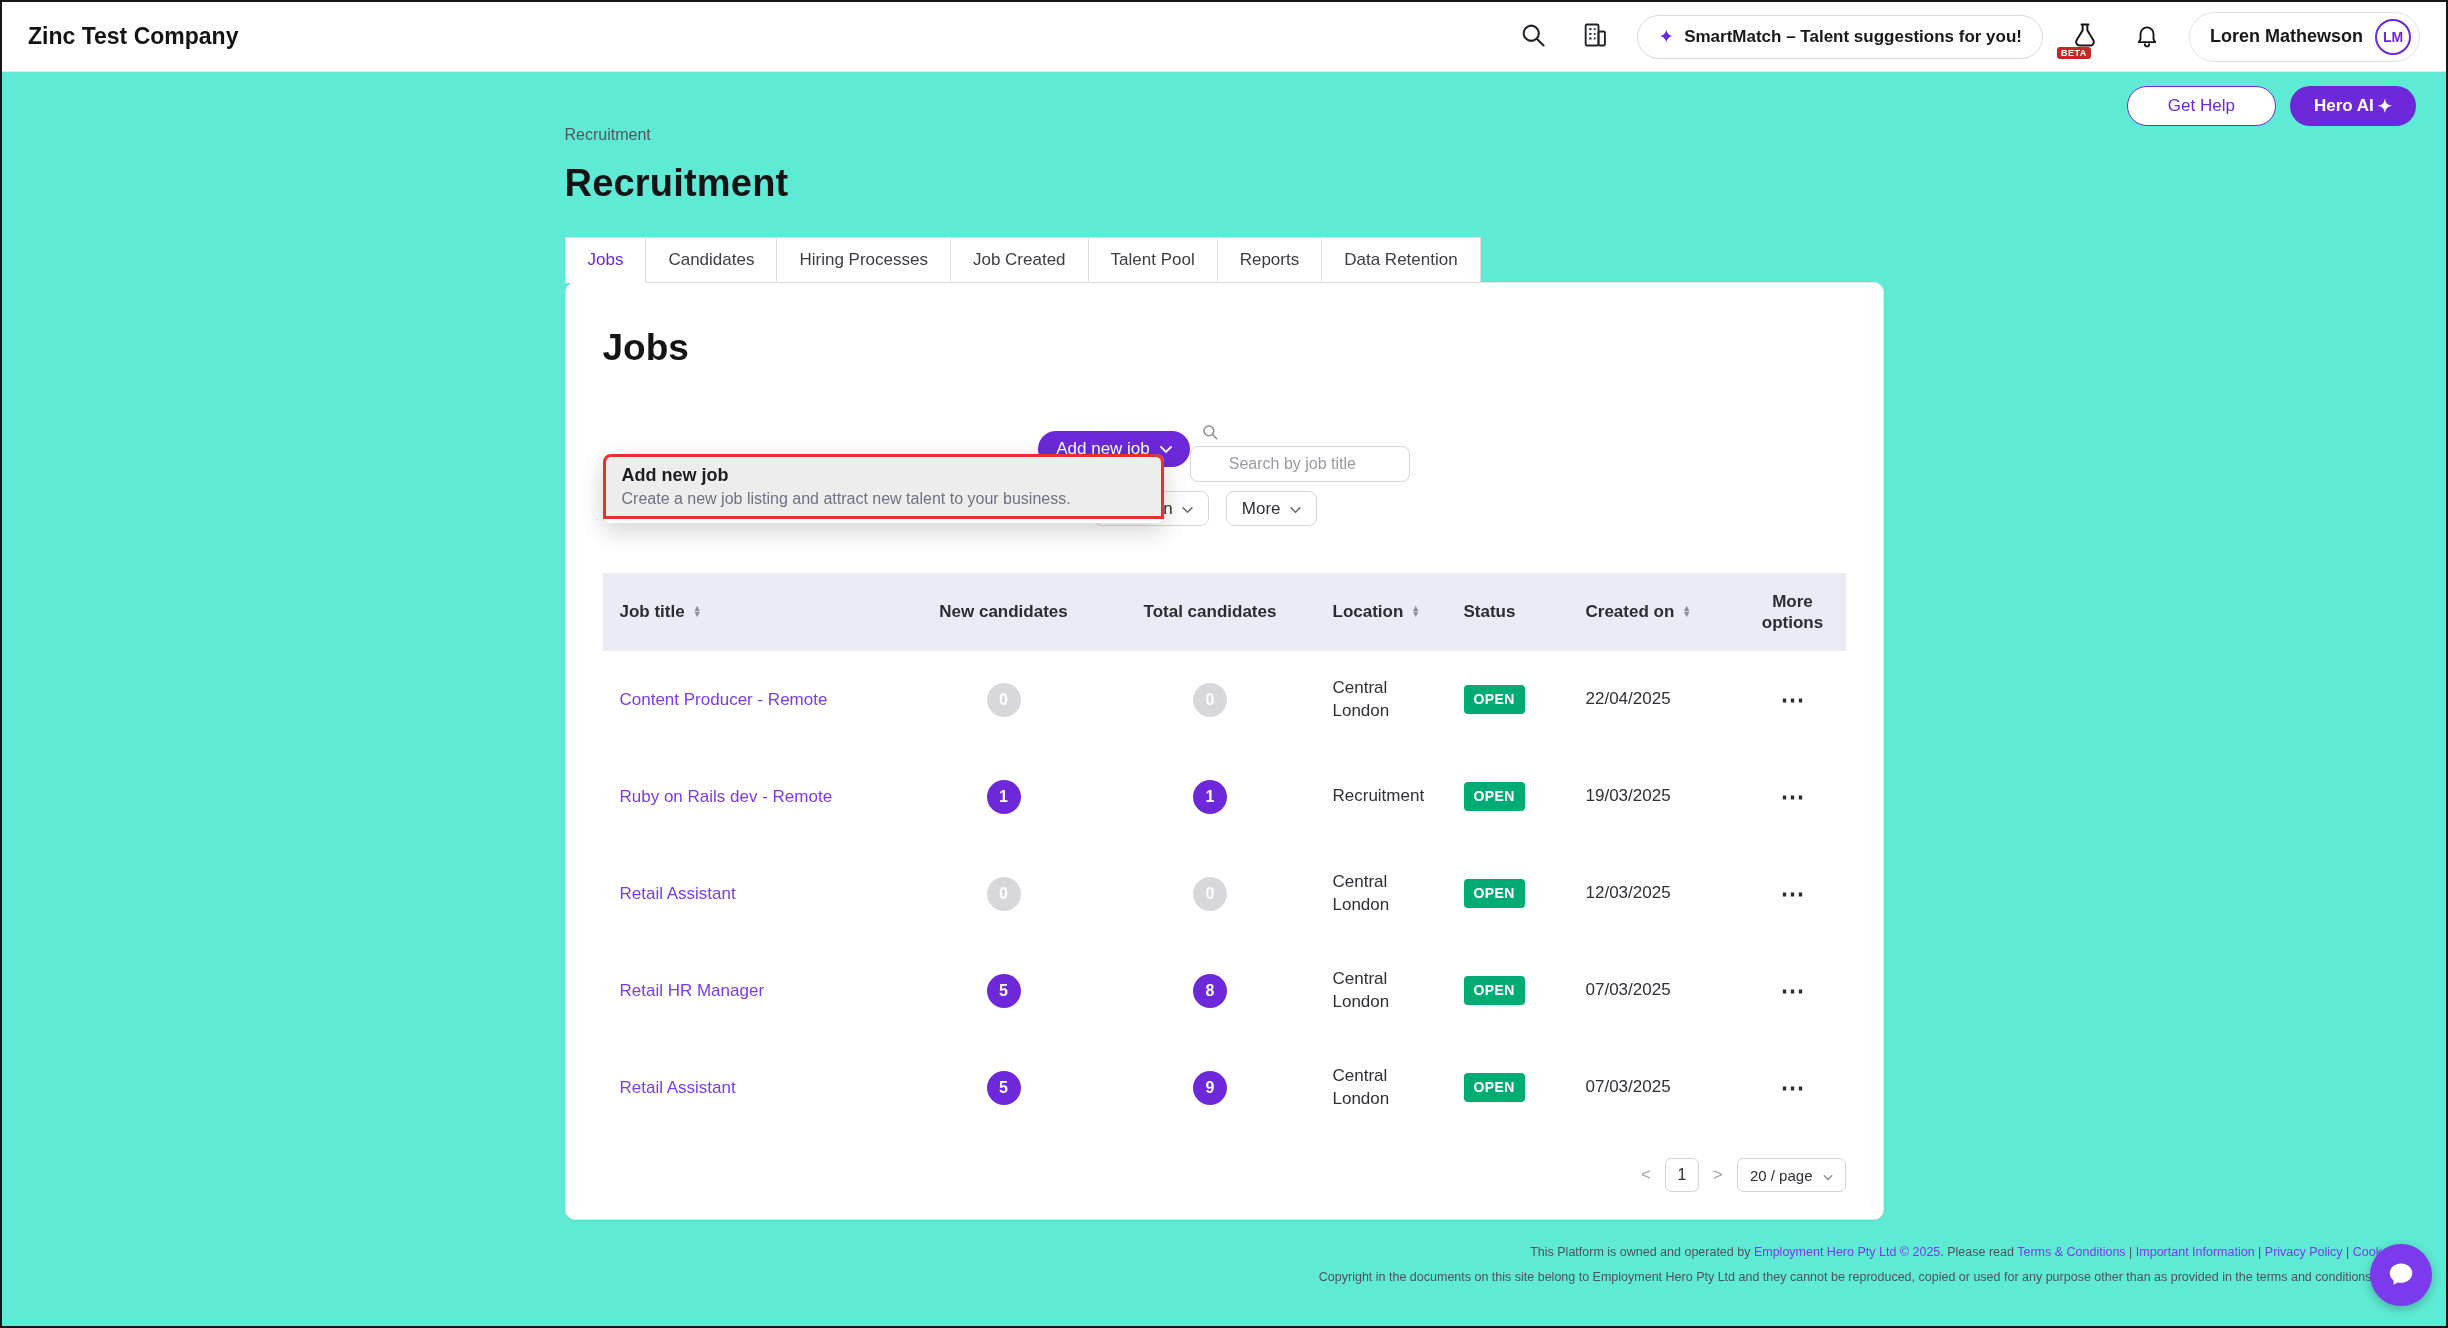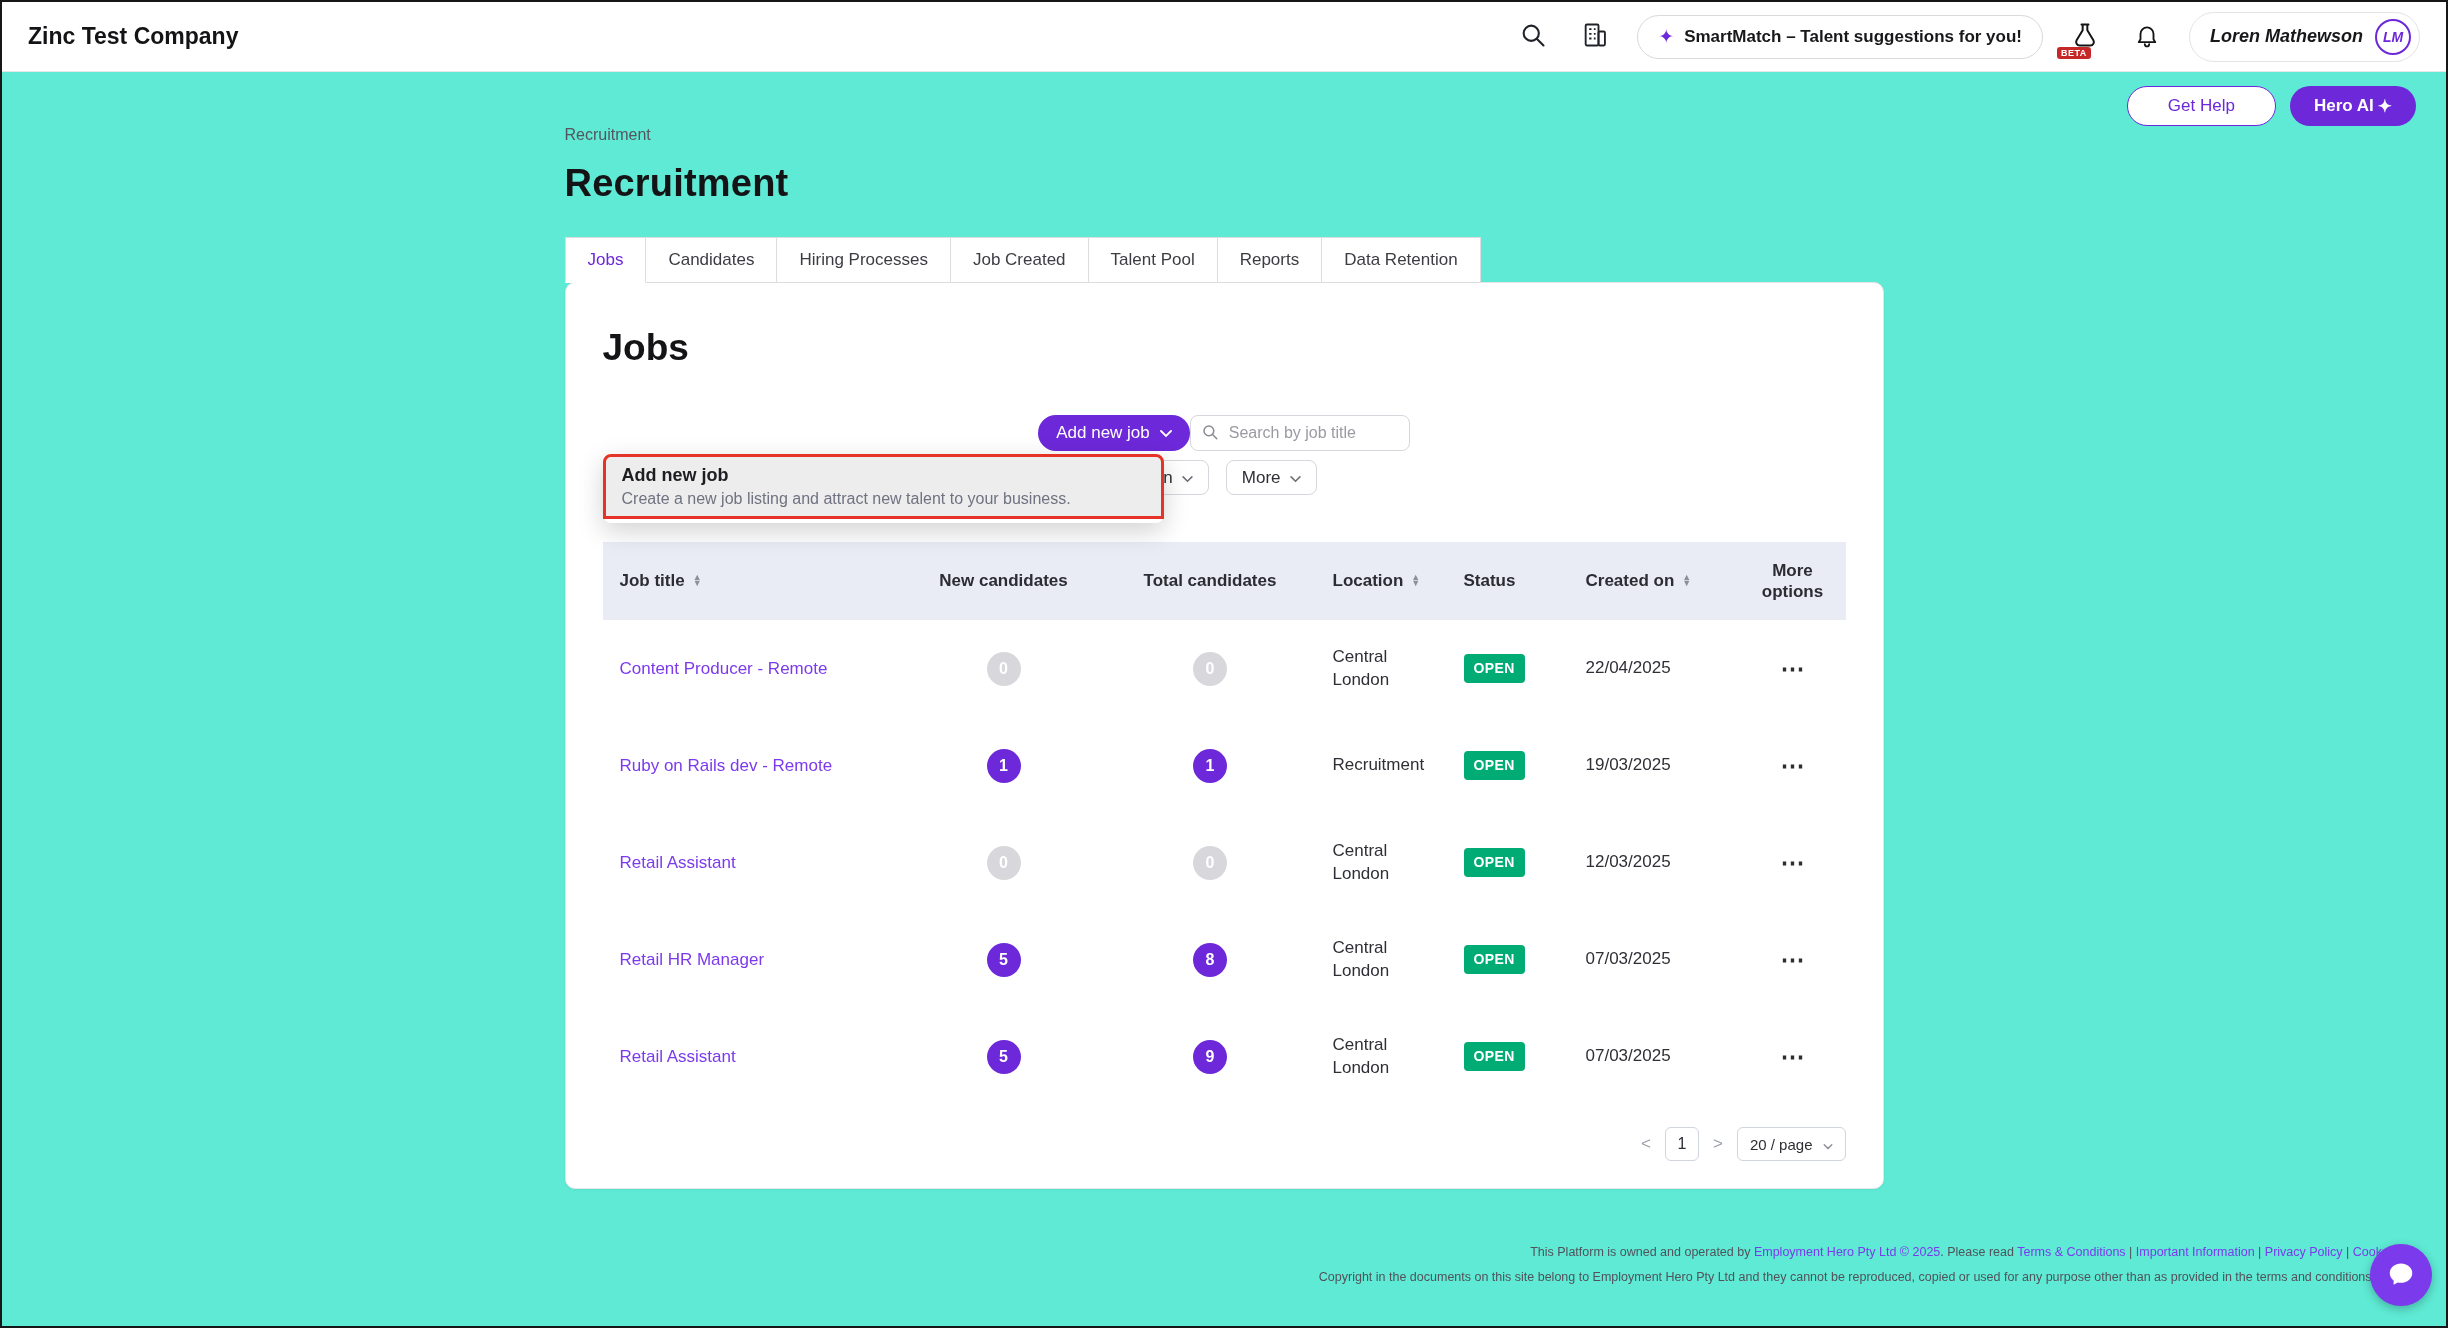--- a/index.html
+++ b/index.html
@@ -10,21 +10,21 @@
   
   .topbar { height:70px; background:#fff; border-bottom:1px solid #e7e7ea; display:flex; align-items:center; justify-content:space-between; padding:0 26px; position:relative; z-index:20; }
   .company { font-size:23px; font-weight:700; color:#141417; }
   .topbar-right { display:flex; align-items:center; gap:22px; }
   .icon-btn { background:none; border:none; cursor:pointer; display:flex; align-items:center; justify-content:center; width:40px; height:40px; }
   .pill-btn { display:flex; align-items:center; gap:10px; background:#fff; border:1px solid #d9d9de; border-radius:22px; height:44px; padding:0 20px; cursor:pointer; }
   .pill-btn .label { font-size:17px; font-weight:700; color:#18181b; white-space:nowrap; }
   .sparkle { color:#6d28d9; font-size:19px; line-height:1; }
   .flask-wrap { position:relative; }
   .beta-tag { position:absolute; left:-8px; bottom:-2px; background:#c62828; color:#fff; font-size:9px; font-weight:700; padding:1px 4px; border-radius:3px; letter-spacing:.5px; }
-  .user-pill { display:flex; align-items:center; gap:12px; border:1px solid #e3e3e8; border-radius:26px; height:50px; padding:0 8px 0 20px; background:#fff; cursor:pointer;font-style:italic; }
+  .user-pill { display:flex; align-items:center; gap:12px; border:1px solid #e3e3e8; border-radius:26px; height:50px; padding:0 8px 0 20px; background:#fff; cursor:pointer; }
   .user-name { font-size:18px; font-weight:700; color:#18181b; white-space:nowrap; }
   .avatar { width:36px; height:36px; border-radius:50%; border:2px solid #6d28d9; color:#6d28d9; font-size:14px; font-weight:700; display:flex; align-items:center; justify-content:center; background:#fff; }
 
   
   .help-actions { position:absolute; top:84px; right:30px; display:flex; gap:14px; z-index:5; }
   .btn-outline { height:40px; padding:0 40px; border:1px solid #6d28d9; color:#6d28d9; background:#fff; border-radius:21px; font-size:17px; font-weight:400; cursor:pointer; display:flex; align-items:center; }
   .btn-solid { height:40px; padding:0 24px; background:#6d28d9; color:#fff; border:none; border-radius:21px; font-size:17px; font-weight:700; cursor:pointer; display:flex; align-items:center; gap:4px; }
   .btn-solid .sparkle { color:#fff; font-size:17px; }
 
   
@@ -38,21 +38,21 @@
   .tab.active { color:#6d28d9; font-weight:400; border-bottom:1px solid #fff; position:relative; z-index:4; }
 
   .card { background:#fff; border:1px solid #e6e6ea; border-radius:10px; box-shadow:0 1px 3px rgba(0,0,0,.05); padding:44px 37px 27px; position:relative; z-index:2; }
   .card-heading { font-size:37px; font-weight:800; color:#141417; }
 
   .toolbar { margin-top:46px; display:flex; justify-content:center; align-items:center; position:relative; }
   .add-job-btn { display:inline-flex; align-items:center; gap:10px; height:36px; padding:0 18px; background:#6d28d9; color:#fff; border:none; border-radius:18px; font-size:17px; cursor:pointer; }
   .chev { display:inline-block; }
 
   .search-wrap { position:relative; width:220px; }
-  .search-wrap input { width:100%; height:36px; border:1px solid #d6d6dc; border-radius:8px; padding:0 12px 0 38px; font-size:16px; color:#333; font-family:inherit; outline:none; background:#fff; }
+  .search-wrap input { width:100%; height:36px; border:1px solid #d6d6dc; border-radius:8px; padding:0 12px 0 38px; font-size:16px; color:#333; font-family:inherit; outline:none; background:#fff;margin-top:31px; }
   .search-wrap input::placeholder { color:#9a9aa3; }
   .search-wrap .mag { position:absolute; left:11px; top:8px; }
 
   
   .dropdown { position:absolute; left:0; top:39px; width:561px; background:#fff; border-radius:8px; box-shadow:0 8px 26px rgba(0,0,0,.18); z-index:60; padding:0 0 4px; }
   .menu-item { padding:10px 18px; cursor:pointer; }
   .menu-item.highlighted { background:#ededed; border:3px solid #e53329; border-radius:8px 8px 0 0; padding:8px 16px; }
   .mi-title { font-size:18px; font-weight:700; color:#1c1c21; margin-bottom:4px; }
   .mi-desc { font-size:16px; color:#6f7280; }
 

